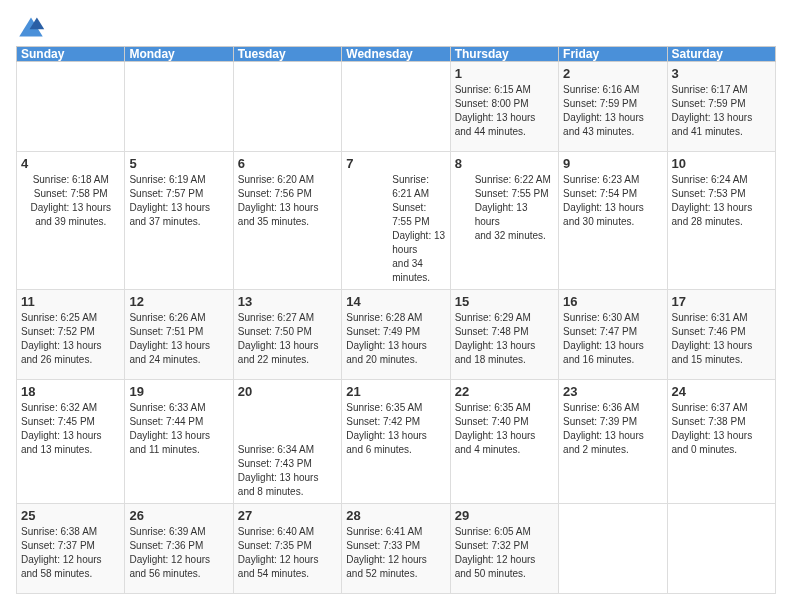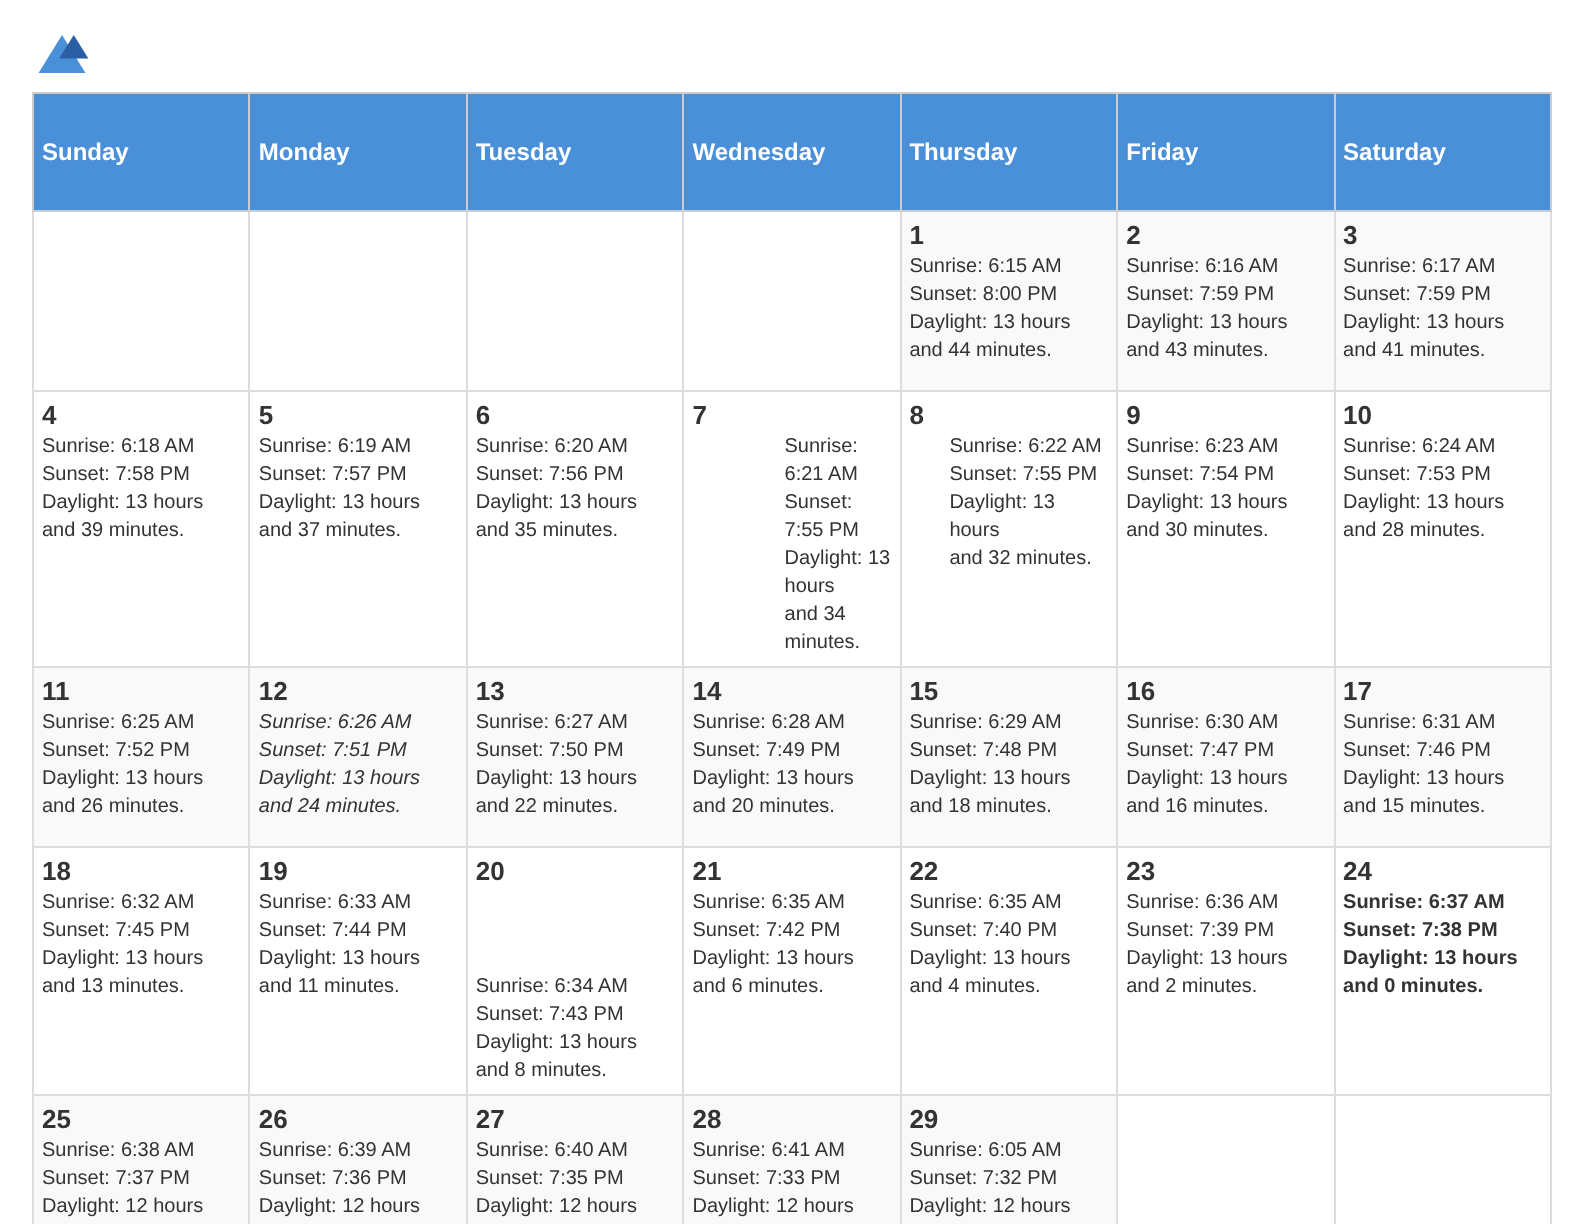--- a/index.html
+++ b/index.html
@@ -42,21 +42,21 @@
     table {
       width: 100%;
       border-collapse: collapse;
       table-layout: fixed;
     }
     thead tr th {
       background-color: #4a90d9;
       color: #fff;
       font-size: 12px;
       font-weight: bold;
-      padding: 22px 4px;
+      padding: 0 4px;
       text-align: left;
       border: 1px solid #ccc;
     }
     tbody tr td {
       border: 1px solid #ddd;
       vertical-align: top;
       padding: 4px 4px;
       font-size: 10.5px;
       color: #333;
       height: 90px;
@@ -135,21 +135,21 @@
           <div class="day-number">3</div>
           <div class="day-info" style="white-space: pre-line;">Sunrise: 6:17 AM
 Sunset: 7:59 PM
 Daylight: 13 hours
 and 41 minutes.</div>
         </td>
       </tr>
       <tr>
         <td>
           <div class="day-number">4</div>
-          <div class="day-info" style="white-space: pre-line;">Sunrise: 6:18 AM
+          <div class="day-info" style="white-space: pre-line; text-align: center;">Sunrise: 6:18 AM
 Sunset: 7:58 PM
 Daylight: 13 hours
 and 39 minutes.</div>
         </td>
         <td>
           <div class="day-number">5</div>
           <div class="day-info" style="white-space: pre-line;">Sunrise: 6:19 AM
 Sunset: 7:57 PM
 Daylight: 13 hours
 and 37 minutes.</div>
@@ -193,21 +193,21 @@
       <tr>
         <td>
           <div class="day-number">11</div>
           <div class="day-info" style="white-space: pre-line;">Sunrise: 6:25 AM
 Sunset: 7:52 PM
 Daylight: 13 hours
 and 26 minutes.</div>
         </td>
         <td>
           <div class="day-number">12</div>
-          <div class="day-info" style="white-space: pre-line; font-style: italic;">Sunrise: 6:26 AM
+          <div class="day-info" style="white-space: pre-line;">Sunrise: 6:26 AM
 Sunset: 7:51 PM
 Daylight: 13 hours
 and 24 minutes.</div>
         </td>
         <td>
           <div class="day-number">13</div>
           <div class="day-info" style="white-space: pre-line;">Sunrise: 6:27 AM
 Sunset: 7:50 PM
 Daylight: 13 hours
 and 22 minutes.</div>
@@ -279,21 +279,21 @@
         </td>
         <td>
           <div class="day-number">23</div>
           <div class="day-info" style="white-space: pre-line;">Sunrise: 6:36 AM
 Sunset: 7:39 PM
 Daylight: 13 hours
 and 2 minutes.</div>
         </td>
         <td>
           <div class="day-number">24</div>
-          <div class="day-info" style="white-space: pre-line; font-weight: bold;">Sunrise: 6:37 AM
+          <div class="day-info" style="white-space: pre-line;">Sunrise: 6:37 AM
 Sunset: 7:38 PM
 Daylight: 13 hours
 and 0 minutes.</div>
         </td>
       </tr>
       <tr>
         <td>
           <div class="day-number">25</div>
           <div class="day-info" style="white-space: pre-line;">Sunrise: 6:38 AM
 Sunset: 7:37 PM

